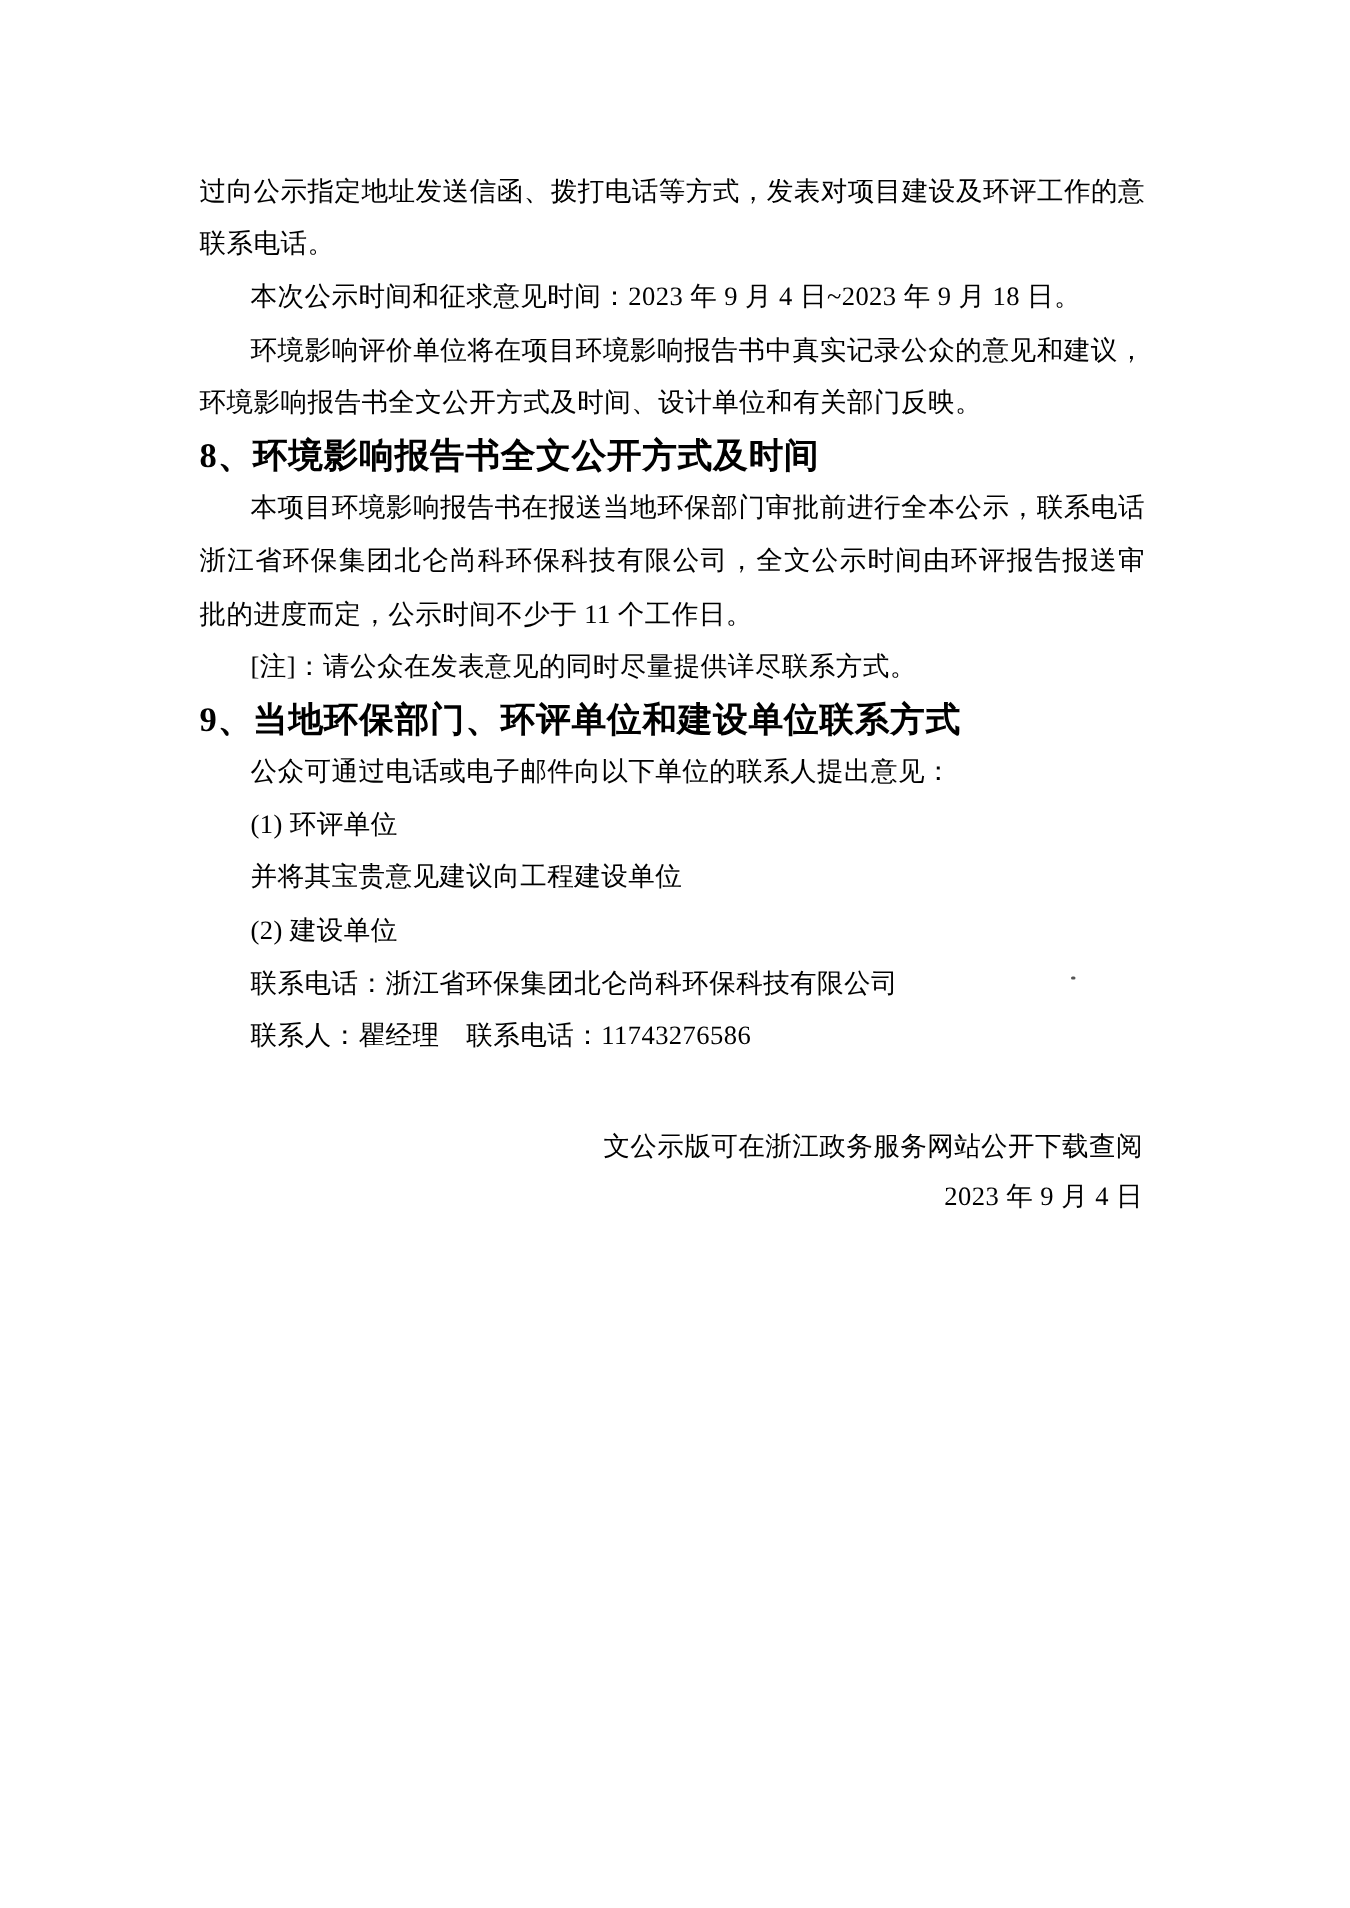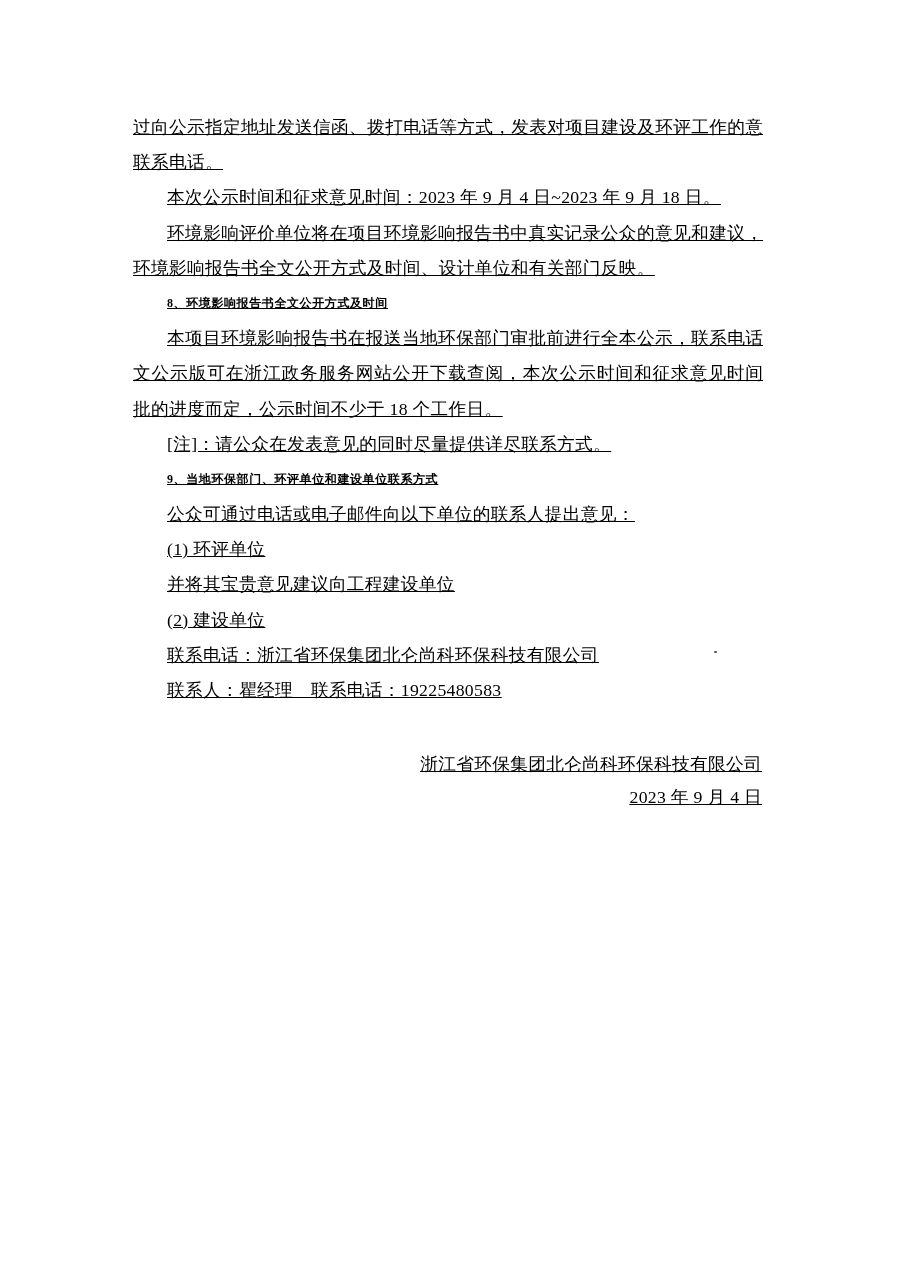--- a/index.html
+++ b/index.html
@@ -1,15 +1,15 @@
 <!DOCTYPE html>
 <html><head>
 <meta charset="utf-8">
 <style>
-  * { margin: 0; padding: 0; box-sizing: border-box; text-decoration: underline; }
+  * { margin: 0; padding: 0; box-sizing: border-box; }
   html, body { background: #ffffff; }
   body {
     width: 900px; height: 1272px;
     font-family: "Liberation Serif", "DejaVu Serif", serif;
     color: #000000;
   }
   .page {
     position: relative;
     width: 900px; height: 1272px;
     background: #ffffff;
@@ -31,23 +31,22 @@
   .line.indent { padding-left: 34px; }
   .line.justify {
     white-space: normal;
     letter-spacing: 0;
     text-align: justify;
     text-align-last: justify;
     text-justify: inter-character;
   }
   .line.heading {
     font-weight: 700;
-    font-size: 12px;
+    font-size: 23px;
     letter-spacing: 0.6px;
-    margin-left: 34px;
   }
   .line.signature {
     height: 33px;
     line-height: 33px;
     text-align: right;
     padding-right: 1px;
   }
   .spacer { height: 40px; }
   .stray-dot {
     position: absolute;
@@ -62,28 +61,28 @@
 
 <div class="page">
   <div class="content">
       <div class="line body justify">过向公示指定地址发送信函、拨打电话等方式，发表对项目建设及环评工作的意</div>
       <div class="line body">联系电话。</div>
       <div class="line body indent">本次公示时间和征求意见时间：2023 年 9 月 4 日~2023 年 9 月 18 日。</div>
       <div class="line body indent justify">环境影响评价单位将在项目环境影响报告书中真实记录公众的意见和建议，</div>
       <div class="line body">环境影响报告书全文公开方式及时间、设计单位和有关部门反映。</div>
       <div class="line heading">8、环境影响报告书全文公开方式及时间</div>
       <div class="line body indent justify">本项目环境影响报告书在报送当地环保部门审批前进行全本公示，联系电话</div>
-      <div class="line body justify">文公示版可在浙江政务服务网站公开下载查阅，本次公示时间和征求意见时间</div>
-      <div class="line body">批的进度而定，公示时间不少于 18 个工作日。</div>
+      <div class="line body justify">浙江省环保集团北仑尚科环保科技有限公司，全文公示时间由环评报告报送审</div>
+      <div class="line body">批的进度而定，公示时间不少于 11 个工作日。</div>
       <div class="line body indent">[注]：请公众在发表意见的同时尽量提供详尽联系方式。</div>
       <div class="line heading">9、当地环保部门、环评单位和建设单位联系方式</div>
       <div class="line body indent">公众可通过电话或电子邮件向以下单位的联系人提出意见：</div>
       <div class="line body indent">(1) 环评单位</div>
       <div class="line body indent">并将其宝贵意见建议向工程建设单位</div>
       <div class="line body indent">(2) 建设单位</div>
       <div class="line body indent">联系电话：浙江省环保集团北仑尚科环保科技有限公司</div>
-      <div class="line body indent">联系人：瞿经理　联系电话：19225480583</div>
+      <div class="line body indent">联系人：瞿经理　联系电话：11743276586</div>
       <div class="spacer"></div>
-      <div class="line signature">浙江省环保集团北仑尚科环保科技有限公司</div>
+      <div class="line signature">文公示版可在浙江政务服务网站公开下载查阅</div>
       <div class="line signature">2023 年 9 月 4 日</div>
     </div>
   <div class="stray-dot"></div>
 </div>
 
 </body></html>

